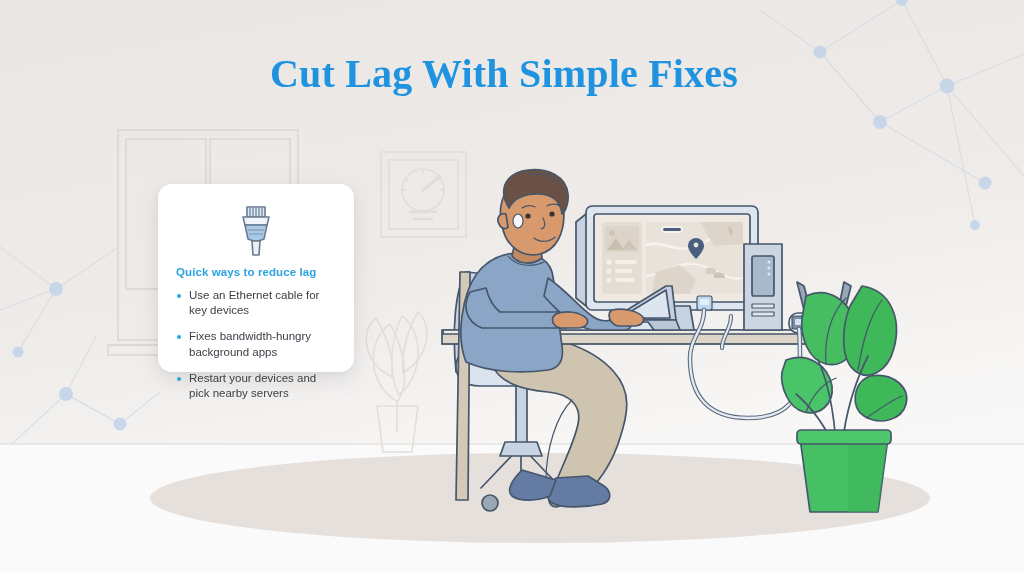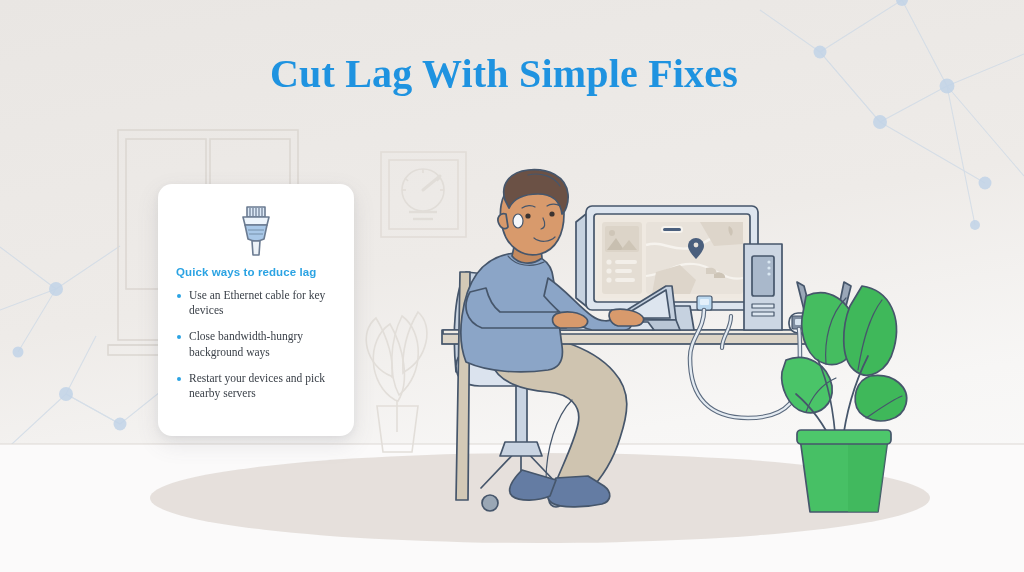--- a/index.html
+++ b/index.html
@@ -28,40 +28,40 @@
     font-size: 40px;
     letter-spacing: 0.2px;
     color: #1f93e0;
     white-space: nowrap;
   }
 
   
   #info-card {
     position: absolute;
     left: 158px; top: 184px;
-    width: 196px; height: 252px;
+    width: 196px; height: 188px;
     background: #ffffff;
     border-radius: 14px;
     box-shadow: 0 8px 22px rgba(90,95,110,0.13), 0 2px 6px rgba(90,95,110,0.07);
     padding: 16px 18px 10px 18px;
   }
   #card-icon-wrap {
     display: flex; justify-content: center; align-items: center;
     height: 62px;
   }
   #card-heading {
     color: #2ba3e3;
     font-size: 11.5px;
     font-weight: bold;
     letter-spacing: 0.1px;
     margin-top: 4px;
     margin-bottom: 10px;
     white-space: nowrap;
   }
-  ul#card-list { list-style: none; font-family: Liberation Serif, serif; }
+  ul#card-list { list-style: none; }
   ul#card-list li {
     position: relative;
     padding-left: 13px;
     margin-bottom: 11px;
     color: #3b4149;
     font-size: 11.5px;
     line-height: 1.32;
   }
   ul#card-list li::before {
     content: "";
@@ -350,18 +350,18 @@
         </g>
 
         <path d="M19 38 H27 L26 52 H20 Z" fill="#edf2f7" stroke="#6b7b91" stroke-width="1.6" stroke-linejoin="round"></path>
       </svg>
     </div>
 
     <div id="card-heading">Quick ways to reduce lag</div>
 
     <ul id="card-list">
       <li>Use an Ethernet cable for key devices</li>
-      <li>Close bandwidth-hungry background ways</li>
+      <li>Fixes bandwidth-hungry background apps</li>
       <li>Restart your devices and pick nearby servers</li>
     </ul>
   </div>
 
 </div>
 
 </body></html>

